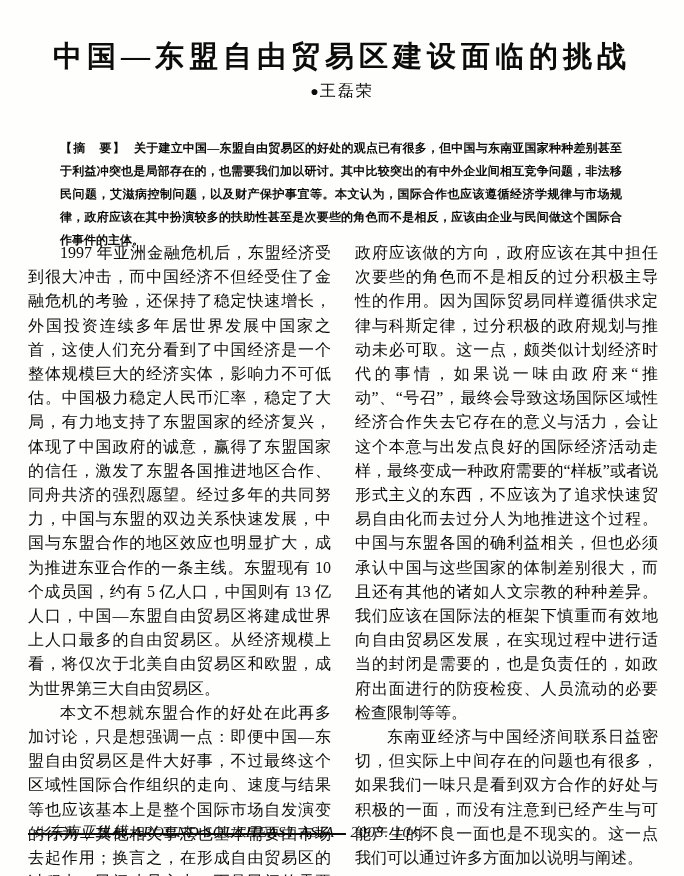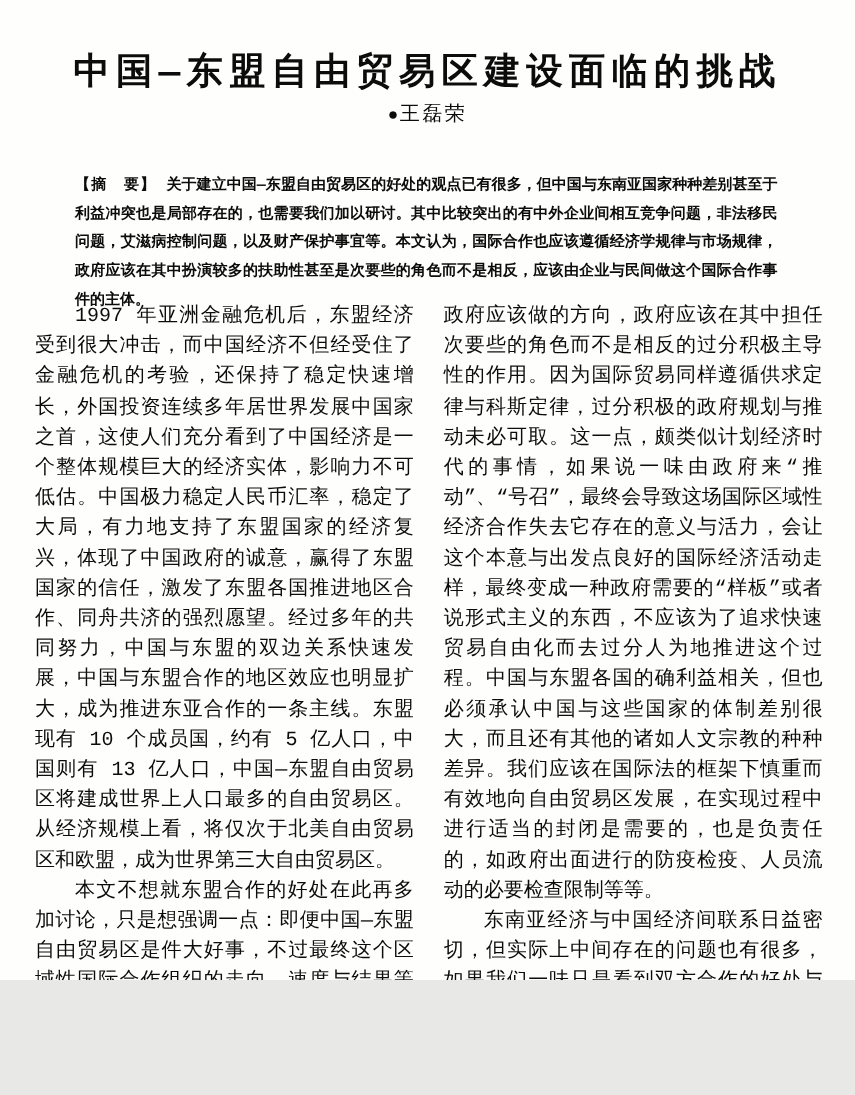--- a/index.html
+++ b/index.html
@@ -3,25 +3,25 @@
 <meta charset="utf-8">
 <style>
   html, body {
     margin: 0;
     padding: 0;
     background: #e8e8e6;
   }
   .page {
     position: relative;
     width: 684px;
-    height: 784px;
+    height: 876px;
     margin: 0 auto;
     background: #fefefc;
     color: #0c0c0c;
-    font-family: Liberation Mono, monospace;
+    font-family: Liberation Serif, serif;
     overflow: hidden;
   }
   .title {
     position: absolute;
     top: 18px;
     left: 0;
     width: 100%;
     text-align: center;
     font-size: 29px;
     font-weight: bold;

